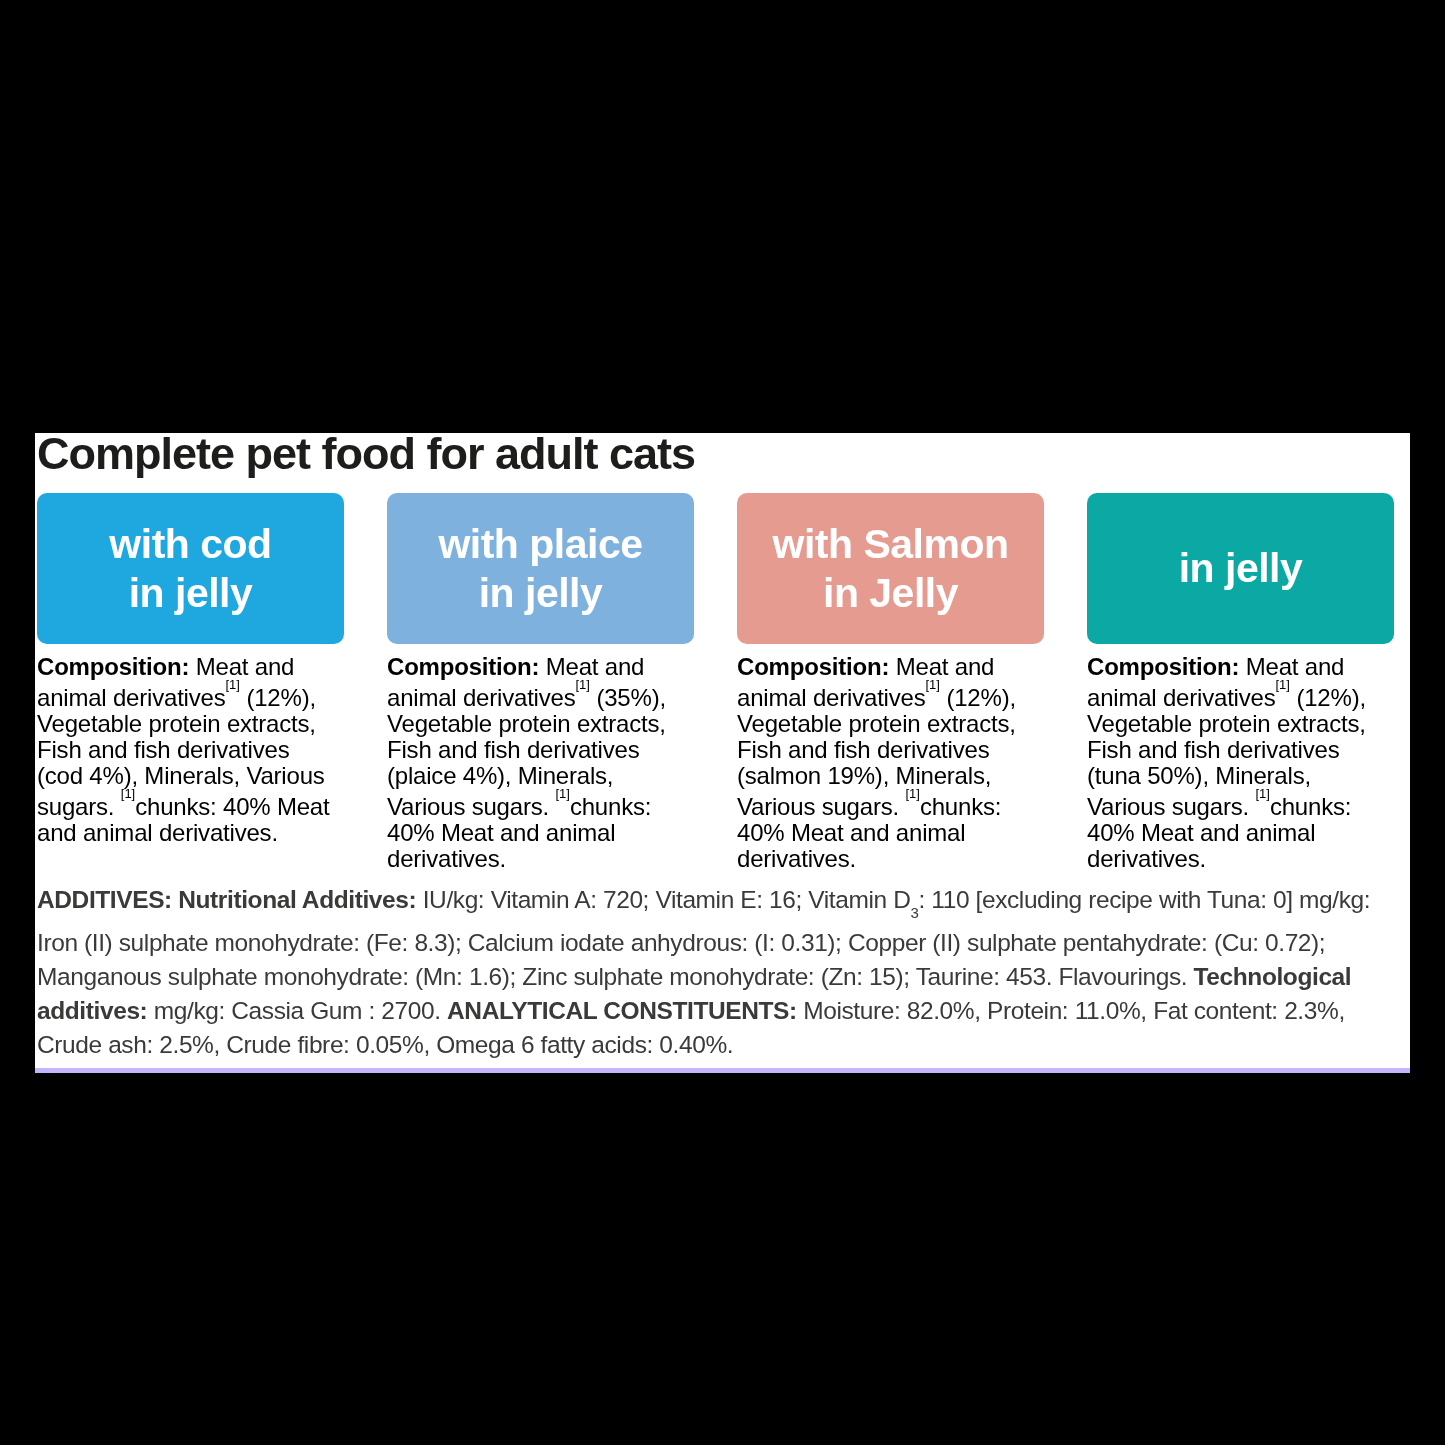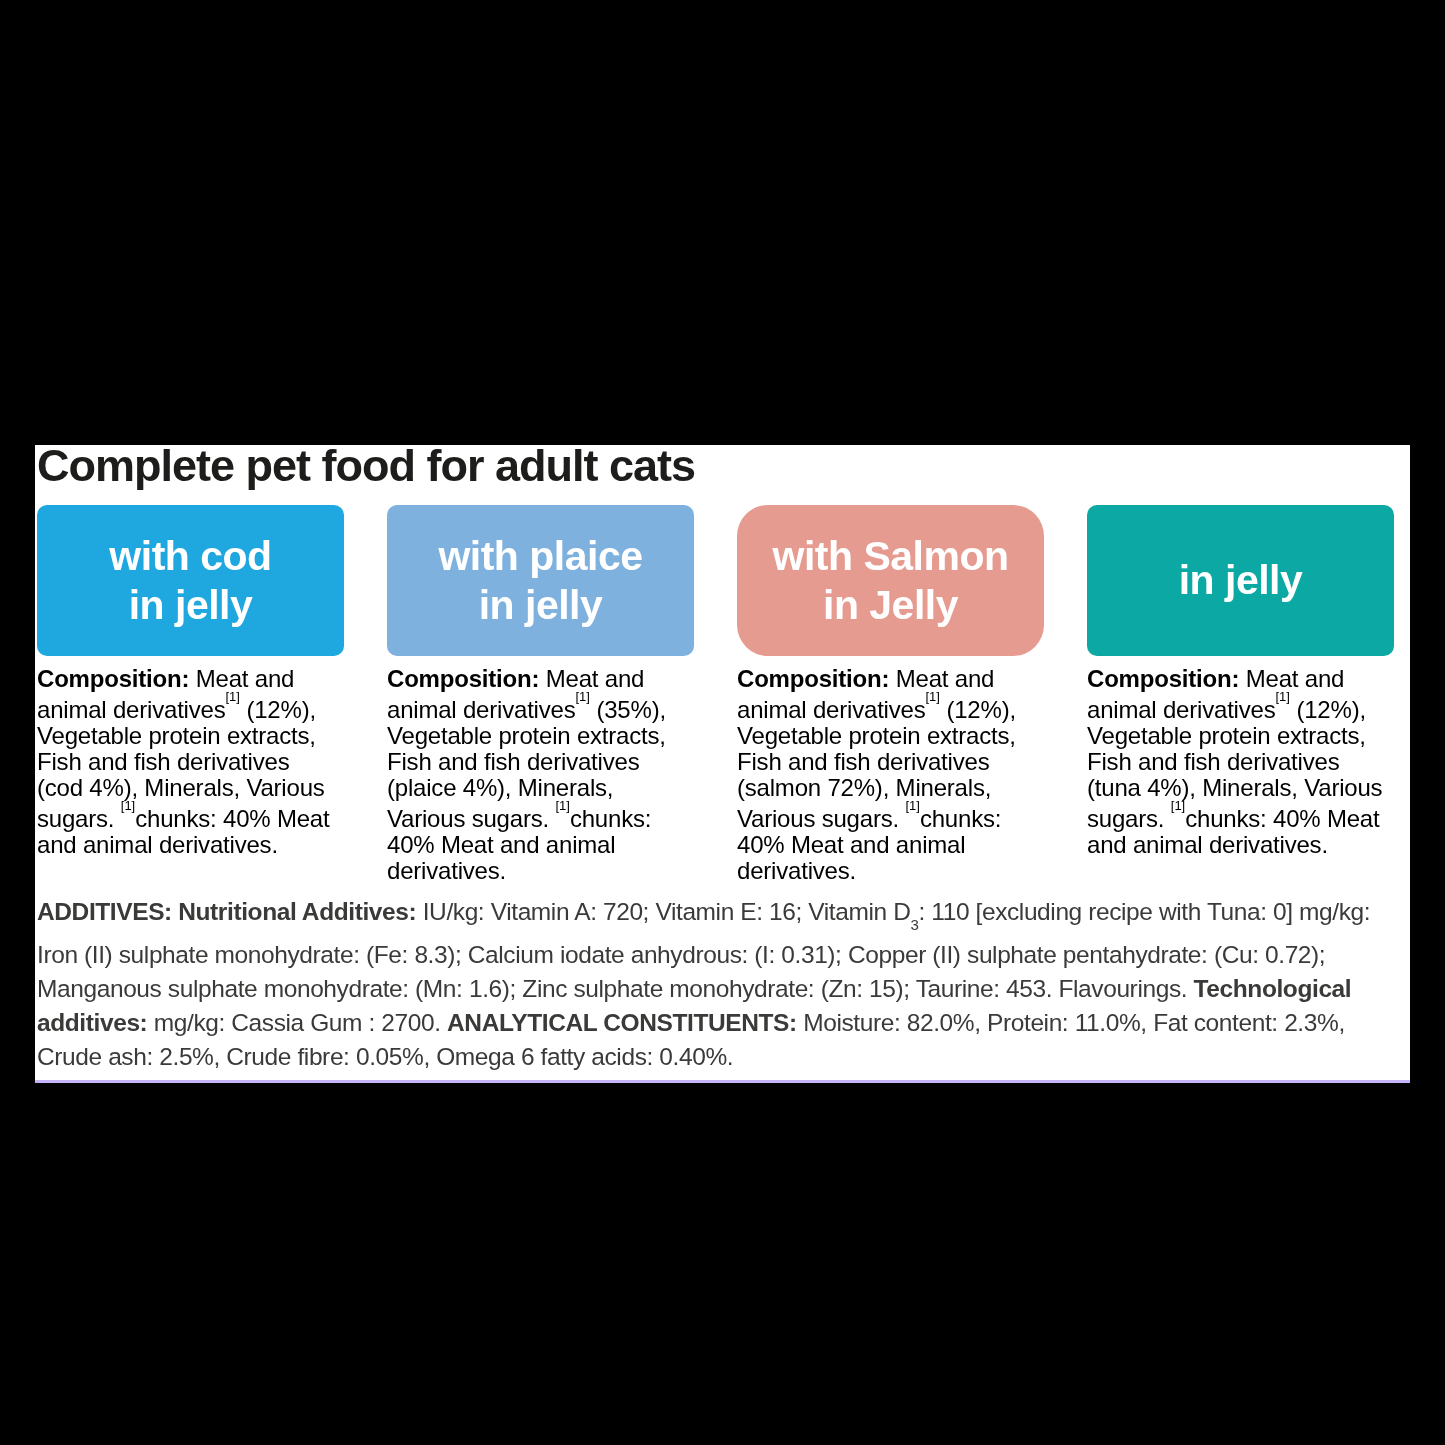--- a/index.html
+++ b/index.html
@@ -11,22 +11,21 @@
     overflow:hidden;
   }
   .label-panel {
     position:absolute;
     left:35px;
     top:433px;
     width:1375px;
     min-height:578px;
     background:#ffffff;
     padding:0 16px 6px 2px;
-    border-bottom:3px solid #c4b5fd;
-    margin-top:12px;
+    border-bottom:5px solid #c4b5fd;
   }
   .page-title {
     font-size:45px;
     font-weight:700;
     color:#1d1d1b;
     letter-spacing:-1px;
     line-height:1.0;
     margin-top:-2px;
     white-space:nowrap;
   }
@@ -97,31 +96,31 @@
 
     <div class="variant-card">
       <div class="variant-header" style="background: rgb(126, 177, 222); justify-content: center;">
           <span>with plaice</span>
           <span>in jelly</span>
         </div>
       <p class="composition"><b>Composition:</b><span> Meat and animal derivatives</span><sup class="fn">[1]</sup><span> (35%), Vegetable protein extracts, Fish and fish derivatives (plaice 4%), Minerals, Various sugars. </span><sup class="fn">[1]</sup><span>chunks: 40% Meat and animal derivatives.</span></p>
     </div>
 
     <div class="variant-card">
-      <div class="variant-header" style="background: rgb(230, 155, 144); border-radius: 31px;">
+      <div class="variant-header" style="background: rgb(230, 155, 144);">
           <span>with Salmon</span>
           <span>in Jelly</span>
         </div>
-      <p class="composition"><b>Composition:</b><span> Meat and animal derivatives</span><sup class="fn">[1]</sup><span> (12%), Vegetable protein extracts, Fish and fish derivatives (salmon 72%), Minerals, Various sugars. </span><sup class="fn">[1]</sup><span>chunks: 40% Meat and animal derivatives.</span></p>
+      <p class="composition"><b>Composition:</b><span> Meat and animal derivatives</span><sup class="fn">[1]</sup><span> (12%), Vegetable protein extracts, Fish and fish derivatives (salmon 19%), Minerals, Various sugars. </span><sup class="fn">[1]</sup><span>chunks: 40% Meat and animal derivatives.</span></p>
     </div>
 
     <div class="variant-card">
       <div class="variant-header" style="background: rgb(12, 168, 164);">
           <span>in jelly</span>
         </div>
-      <p class="composition"><b>Composition:</b><span> Meat and animal derivatives</span><sup class="fn">[1]</sup><span> (12%), Vegetable protein extracts, Fish and fish derivatives (tuna 4%), Minerals, Various sugars. </span><sup class="fn">[1]</sup><span>chunks: 40% Meat and animal derivatives.</span></p>
+      <p class="composition"><b>Composition:</b><span> Meat and animal derivatives</span><sup class="fn">[1]</sup><span> (12%), Vegetable protein extracts, Fish and fish derivatives (tuna 50%), Minerals, Various sugars. </span><sup class="fn">[1]</sup><span>chunks: 40% Meat and animal derivatives.</span></p>
     </div>
 
   </div>
 
   <p class="additives"><b>ADDITIVES: Nutritional Additives:</b><span> IU/kg: Vitamin A: 720; Vitamin E: 16; Vitamin D</span><sub class="chem">3</sub><span>: 110 [excluding recipe with Tuna: 0] mg/kg: Iron (II) sulphate monohydrate: (Fe: 8.3); Calcium iodate anhydrous: (I: 0.31); Copper (II) sulphate pentahydrate: (Cu: 0.72); Manganous sulphate monohydrate: (Mn: 1.6); Zinc sulphate monohydrate: (Zn: 15); Taurine: 453. Flavourings. </span><b>Technological additives:</b><span> mg/kg: Cassia Gum : 2700. </span><b>ANALYTICAL CONSTITUENTS:</b><span> Moisture: 82.0%, Protein: 11.0%, Fat content: 2.3%, Crude ash: 2.5%, Crude fibre: 0.05%, Omega 6 fatty acids: 0.40%.</span></p>
 
 </div>
 
 </body></html>

